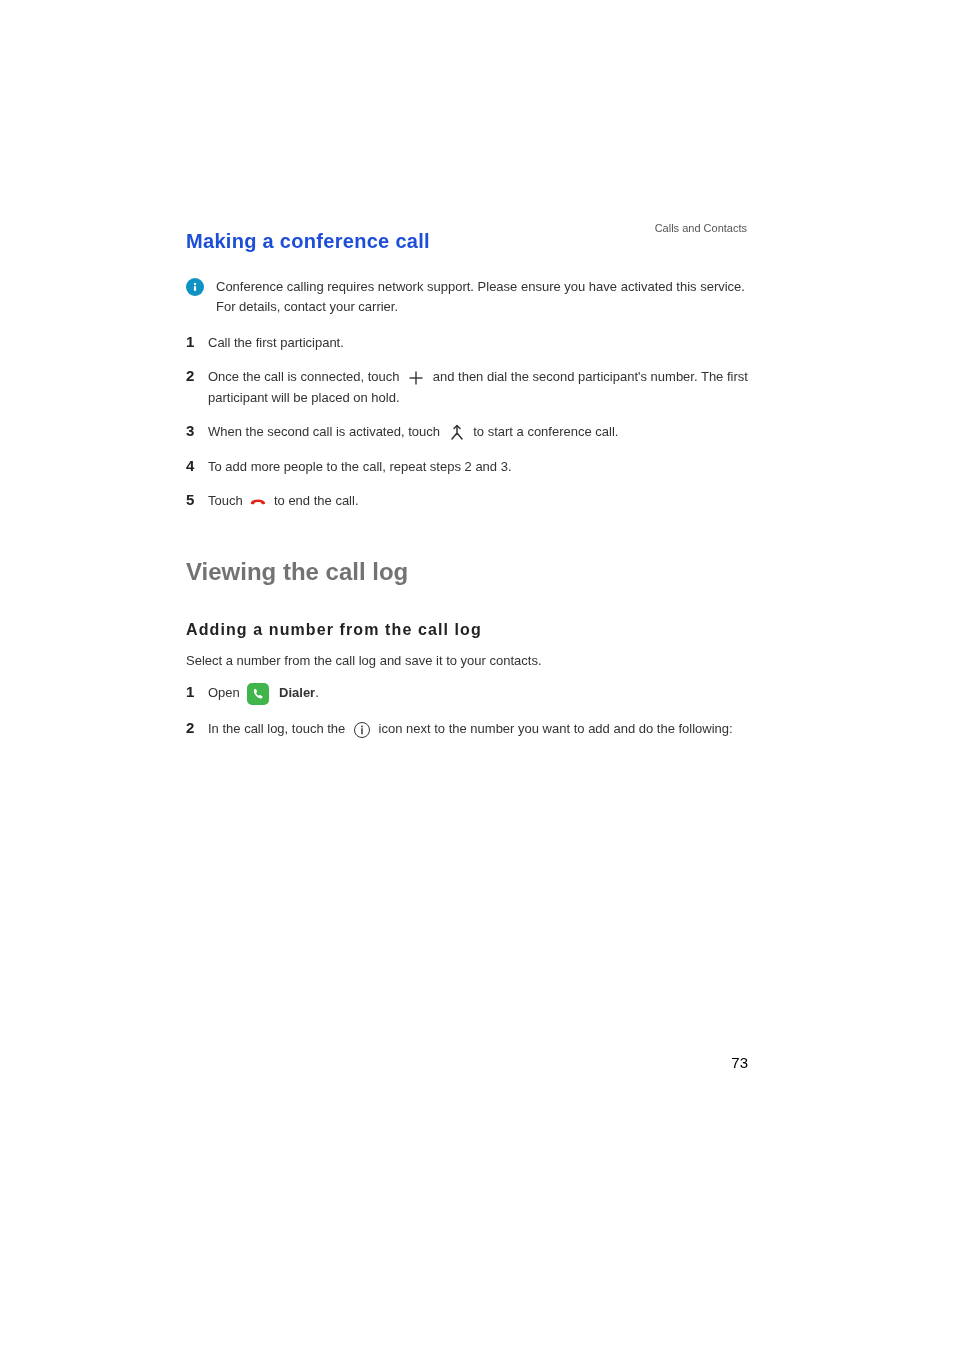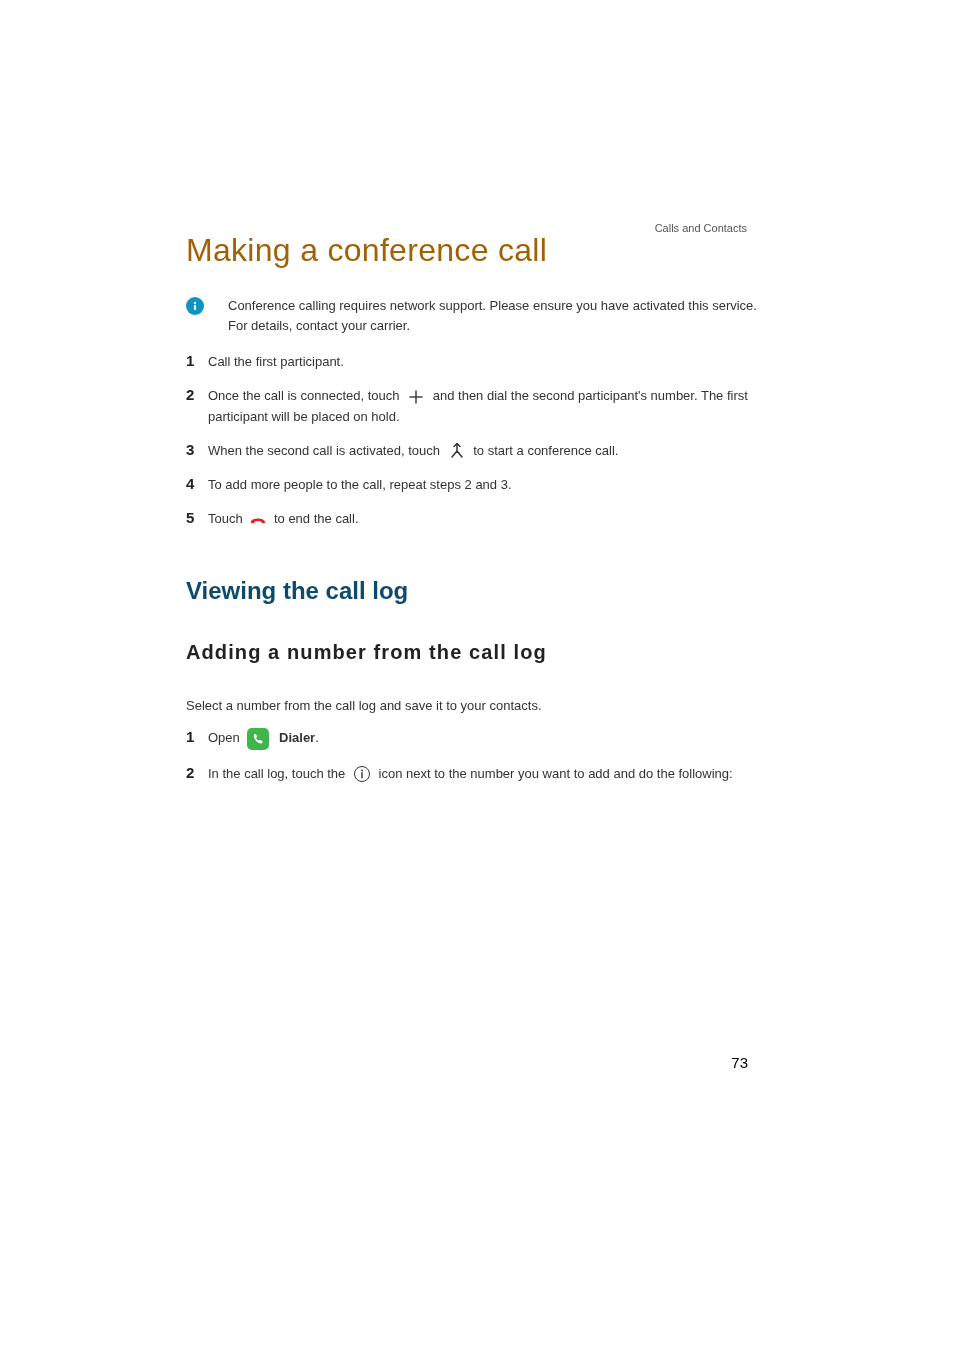--- a/index.html
+++ b/index.html
@@ -16,43 +16,43 @@
     }
     .header-label {
       position: absolute;
       top: 220px;
       right: 207px;
       font-size: 11px;
       color: #555;
     }
     .content { margin-top: 18px; }
     h1 {
-      color: #a16207;
-      font-size: 32px;
-      font-weight: 400;
+      color: #1d4ed8;
+      font-size: 20px;
+      font-weight: 700;
       letter-spacing: 0.3px;
       margin-bottom: 16px;
     }
     h2.section2 {
-      color: #0c4a6e;
+      color: #737373;
       font-size: 24px;
       font-weight: 700;
       margin-top: 42px;
       margin-bottom: 16px;
     }
     h3.subhead {
-      font-size: 20px;
+      font-size: 16px;
       font-weight: 700;
       letter-spacing: 1.1px;
       color: #222;
       margin-top: 28px;
-      margin-bottom: 28px;
+      margin-bottom: 8px;
     }
     p.body { color: #333; margin-bottom: 12px; }
-    .info-row { display: flex; align-items: flex-start; gap: 24px; margin: 20px 0 16px; }
+    .info-row { display: flex; align-items: flex-start; gap: 12px; margin: 20px 0 16px; }
     .info-badge {
       width: 18px; height: 18px; min-width: 18px;
       background: #0e93c4;
       border-radius: 50%;
       display: flex; align-items: center; justify-content: center;
       margin-top: 1px;
     }
     .info-badge svg { display: block; }
     .info-text { flex: 1; }
     ol.steps { list-style: none; padding: 0; margin: 4px 0 0 0; }

